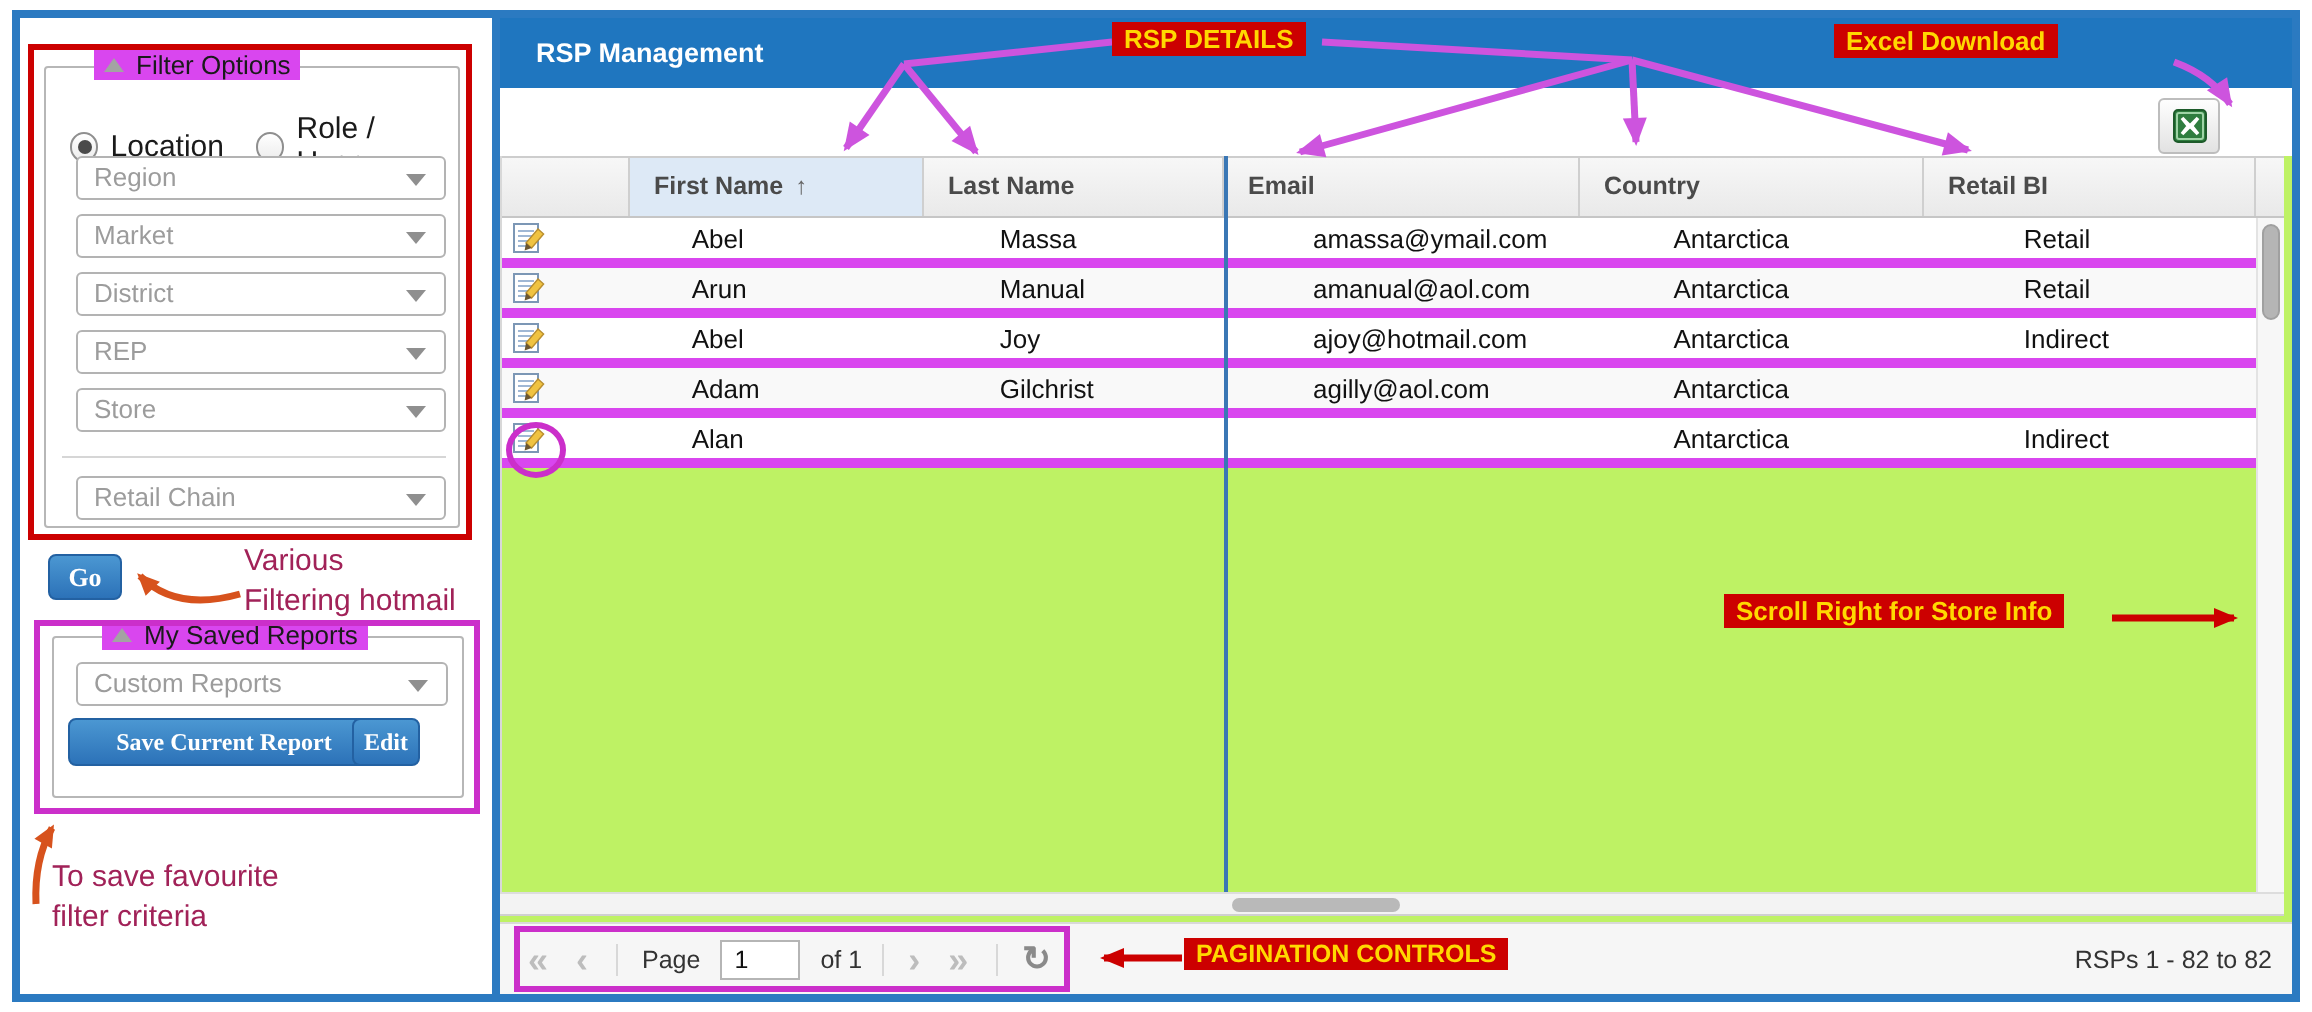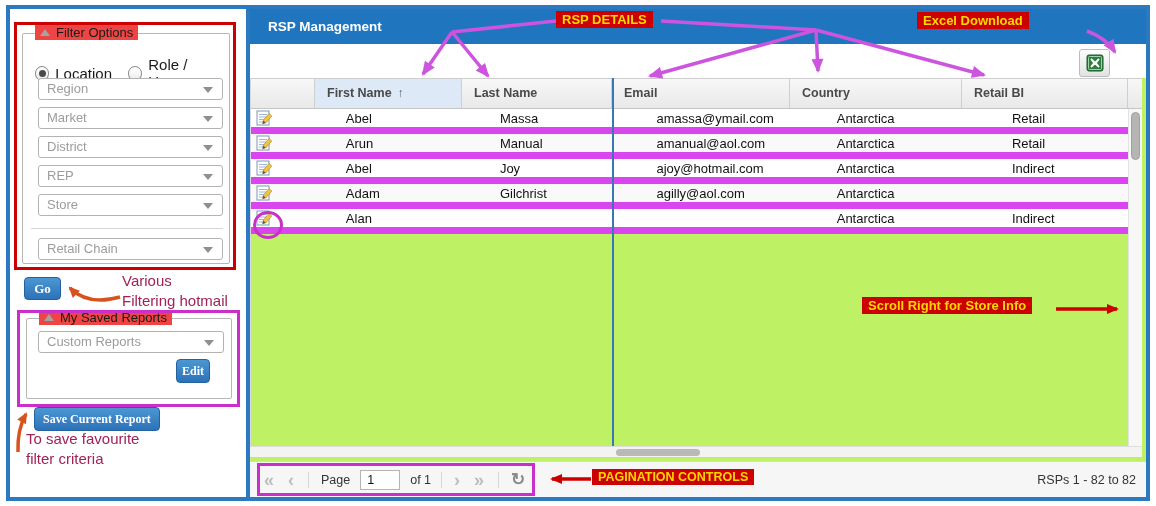--- a/index.html
+++ b/index.html
@@ -8,21 +8,21 @@
 
   
   .outer-frame { position: absolute; left: 6px; top: 5px; width: 1144px; height: 496px;
                  border: 4px solid #2b7ac1; background: #fff; }
 
   
   .sidebar { position: absolute; left: 10px; top: 9px; width: 236px; height: 488px; background: #fff; }
   .sidebar-divider { position: absolute; left: 246px; top: 9px; width: 4px; height: 488px; background: #2b7ac1; }
 
   .fieldset { position: absolute; border: 1px solid #b7b7b7; border-radius: 2px; background: #fff; }
-  .fieldset-legend { position: absolute; top: -9px; left: 12px; background: #ef4444; padding: 0 5px;
+  .fieldset-legend { position: absolute; top: -9px; left: 24px; background: #d946ef; padding: 0 5px;
                      font-size: 13px; color: #1a1a1a; display: flex; align-items: center; gap: 6px; white-space: nowrap; }
   .tri-up { width: 0; height: 0; border-left: 5px solid transparent; border-right: 5px solid transparent;
             border-bottom: 7px solid #a3a3a3; display: inline-block; }
 
   .fs-filter { left: 12px; top: 24px; width: 208px; height: 231px; }
   .radio-row { position: absolute; left: 12px; top: 22px; display: flex; align-items: center; gap: 6px; }
   .radio { width: 15px; height: 15px; border-radius: 50%; border: 1px solid #8f8f8f;
            background: linear-gradient(#fff,#ececec); display: inline-flex; align-items: center; justify-content: center; }
   .radio .dot { width: 7px; height: 7px; border-radius: 50%; background: #4a4a4a; display: none; }
   .radio.checked .dot { display: block; }
@@ -34,21 +34,21 @@
   .select .dd-arrow { position: absolute; right: 9px; top: 8px; width: 0; height: 0;
             border-left: 5px solid transparent; border-right: 5px solid transparent; border-top: 6px solid #8f8f8f; }
   .sep-line { position: absolute; left: 8px; top: 194px; width: 192px; height: 1px; background: #d6d6d6; }
 
   .btn { display: inline-block; background: linear-gradient(#4b97d2,#2c72b8); border: 1px solid #2361a2;
          border-radius: 4px; color: #fff; font-weight: bold; font-size: 12px; text-align: center; cursor: pointer; font-family: Liberation Serif, serif; }
   .go-btn { position: absolute; left: 14px; top: 268px; width: 37px; height: 23px; line-height: 21px; font-size: 13px; }
 
   .fs-saved { left: 16px; top: 309px; width: 206px; height: 81px; }
   .fs-saved .select { left: 11px; top: 12px; width: 186px; }
-  .save-btn { position: absolute; left: 7px; top: 40px; width: 126px; height: 24px; line-height: 22px; margin-top: 48px; }
+  .save-btn { position: absolute; left: 7px; top: 40px; width: 156px; height: 24px; line-height: 22px; }
   .edit-btn { position: absolute; left: 149px; top: 40px; width: 34px; height: 24px; line-height: 22px; }
 
   
   .main { position: absolute; left: 250px; top: 9px; width: 896px; height: 488px; background: #bef264; padding-left: 38px; }
   .titlebar { position: absolute; left: 0; top: 0; width: 896px; height: 35px; background: #1f76bf;
               color: #fff; font-weight: bold; font-size: 13.5px; line-height: 35px; padding-left: 18px; }
   .toolbar { position: absolute; left: 0; top: 35px; width: 896px; height: 34px; background: #fff; }
   .excel-btn { position: absolute; right: 36px; top: 5px; width: 31px; height: 28px;
                border: 1px solid #bdbdbd; border-radius: 3px; background: linear-gradient(#fefefe,#e2e2e2);
                display: flex; align-items: center; justify-content: center; cursor: pointer; }
@@ -61,21 +61,21 @@
   .sort-arrow { color: #666; font-weight: bold; margin-left: 6px; font-size: 12px; }
   .c-icon { width: 65px; padding-left: 0; }
   .c-first { width: 147px; }
   .c-last { width: 150px; }
   .c-email { width: 178px; }
   .c-country { width: 172px; }
   .c-retail { width: 166px; }
   .c-gutter { width: 14px; border-right: none; padding-left: 0; }
 
   .grid-body { position: absolute; left: 0; top: 100px; width: 892px; }
-  .grid-row { display: flex; height: 25px; border-bottom: 7px solid #d946ef; background: #fff; align-items: center; gap: 28px; }
+  .grid-row { display: flex; height: 25px; border-bottom: 5px solid #d946ef; background: #fff; align-items: center; gap: 28px; }
   .grid-row.alt { background: #f9f9f9; }
   .cell { font-size: 13px; color: #111; padding-left: 12px; white-space: nowrap; overflow: hidden; }
   .cell.c-icon { display: flex; justify-content: flex-start; padding-left: 6px; }
   .grid-left-border { position: absolute; left: 0; top: 69px; width: 1px; height: 380px; background: #d8d8d8; }
   .email-col-line { position: absolute; left: 362px; top: 69px; width: 2px; height: 380px; background: #3a77b5; }
 
   .vscroll-track { position: absolute; left: 878px; top: 100px; width: 14px; height: 337px;
                    background: #f7f7f7; border-left: 1px solid #e3e3e3; }
   .vscroll-thumb { position: absolute; left: 2px; top: 3px; width: 9px; height: 48px;
                    background: #b5b5b5; border: 1px solid #a0a0a0; border-radius: 5px; }

